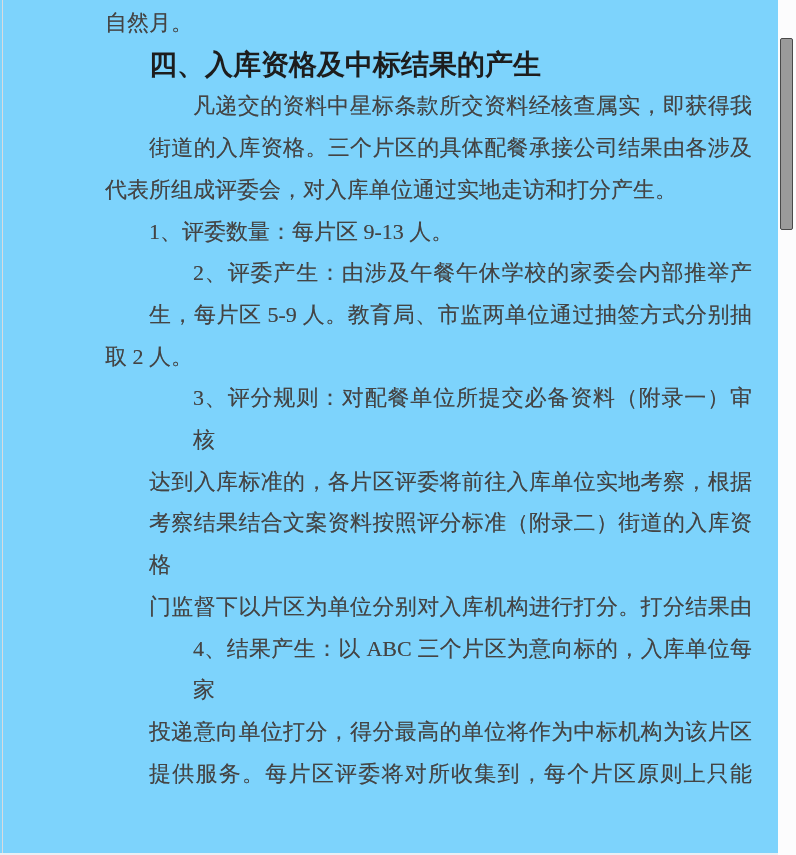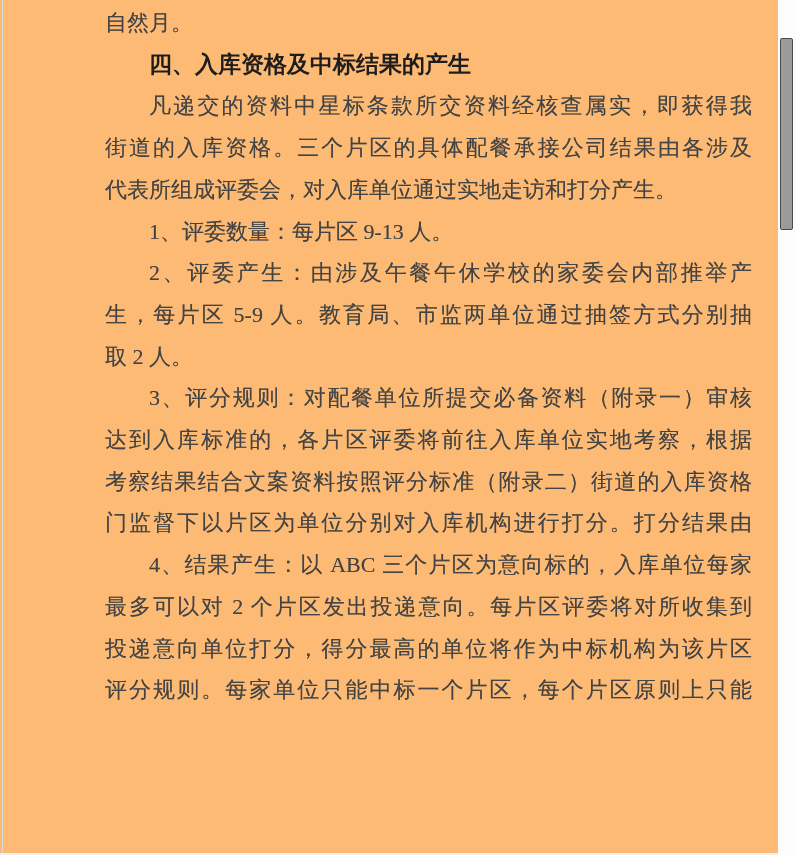--- a/index.html
+++ b/index.html
@@ -5,21 +5,21 @@
   * { margin: 0; padding: 0; box-sizing: border-box; }
   html, body {
     width: 796px; height: 855px;
     background: #ffffff;
     overflow: hidden;
     font-family: "Liberation Serif", "DejaVu Serif", serif;
   }
   .page {
     position: relative;
     width: 796px; height: 855px;
-    background: #fdba74;
+    background: #7dd3fc;
   }
   
   .edge-left {
     position: absolute; left: 2px; top: 0;
     width: 1px; height: 855px;
     background: #d9dbde;
   }
   
   .edge-bottom {
     position: absolute; left: 0; bottom: 0;
@@ -49,28 +49,29 @@
     font-size: 22px;
     line-height: 41.7px;
     text-shadow: 0 0 0.6px rgba(70,70,70,0.55);
   }
   .line { white-space: nowrap; }
   .line.j {
     white-space: normal;
     text-align: justify;
     text-align-last: justify;
     text-justify: inter-character;
+    margin-left: 44px;
   }
   .line.indent { padding-left: 44px; }
   .line.j.indent { padding-left: 44px; }
   .line.heading {
     font-family: "Liberation Sans", "DejaVu Sans", sans-serif;
     font-weight: 700;
     color: #1d1d1d;
-    font-size: 23px;
+    font-size: 28px;
     text-shadow: none;
   }
 </style>
 </head>
 <body>
 
 <div class="page">
 
   <div class="edge-left"></div>
   <div class="edge-bottom"></div>
@@ -83,21 +84,20 @@
     <div class="line">代表所组成评委会，对入库单位通过实地走访和打分产生。</div>
     <div class="line indent">1、评委数量：每片区 9-13 人。</div>
     <div class="line j indent">2、评委产生：由涉及午餐午休学校的家委会内部推举产</div>
     <div class="line j">生，每片区 5-9 人。教育局、市监两单位通过抽签方式分别抽</div>
     <div class="line">取 2 人。</div>
     <div class="line j indent">3、评分规则：对配餐单位所提交必备资料（附录一）审核</div>
     <div class="line j">达到入库标准的，各片区评委将前往入库单位实地考察，根据</div>
     <div class="line j">考察结果结合文案资料按照评分标准（附录二）街道的入库资格</div>
     <div class="line j">门监督下以片区为单位分别对入库机构进行打分。打分结果由</div>
     <div class="line j indent">4、结果产生：以 ABC 三个片区为意向标的，入库单位每家</div>
-    <div class="line j">最多可以对 2 个片区发出投递意向。每片区评委将对所收集到</div>
     <div class="line j">投递意向单位打分，得分最高的单位将作为中标机构为该片区</div>
-    <div class="line j">评分规则。每家单位只能中标一个片区，每个片区原则上只能</div>
+    <div class="line j">提供服务。每片区评委将对所收集到，每个片区原则上只能</div>
   </div>
 
   <div class="scroll-track"></div>
   <div class="scroll-thumb"></div>
 
 </div>
 
 </body></html>

